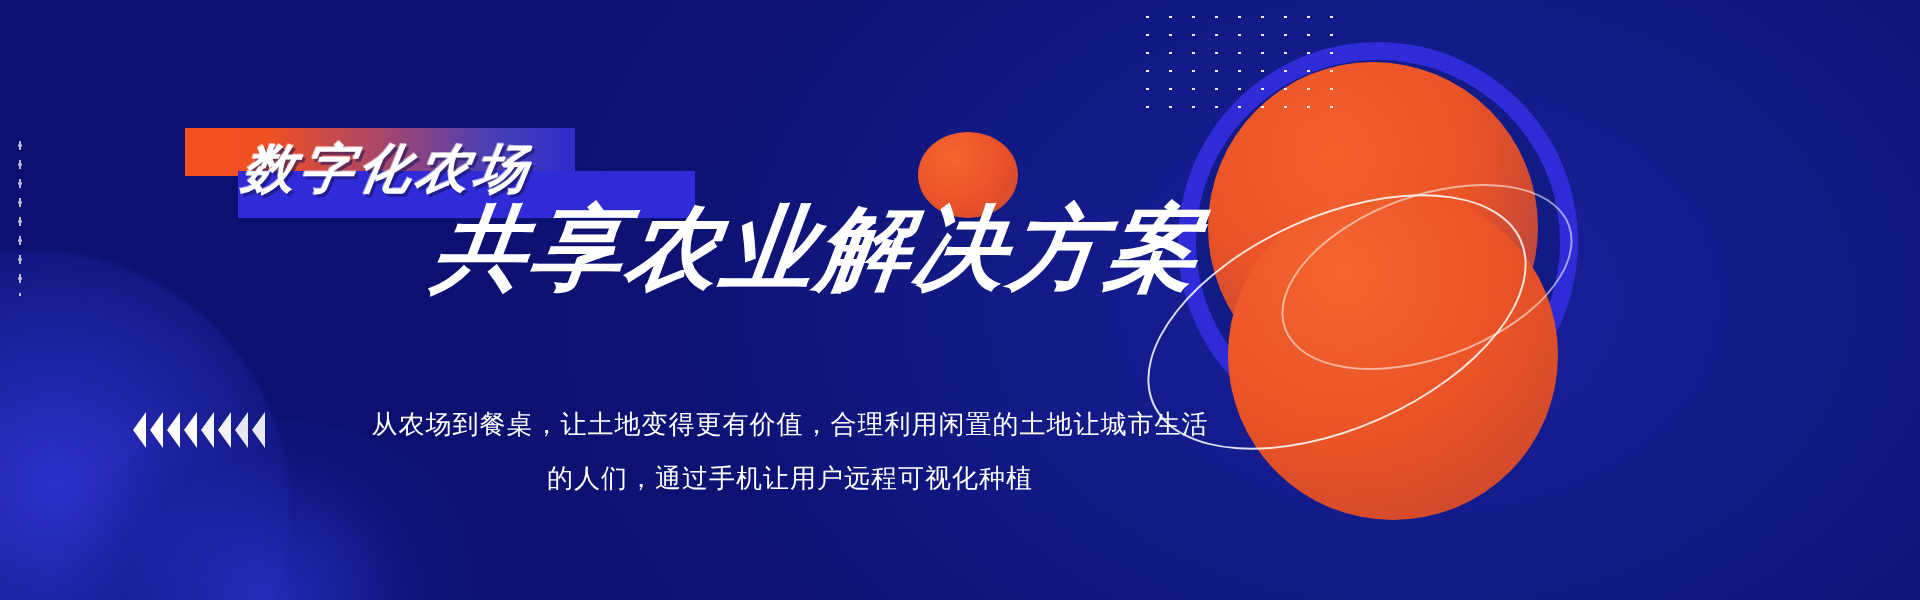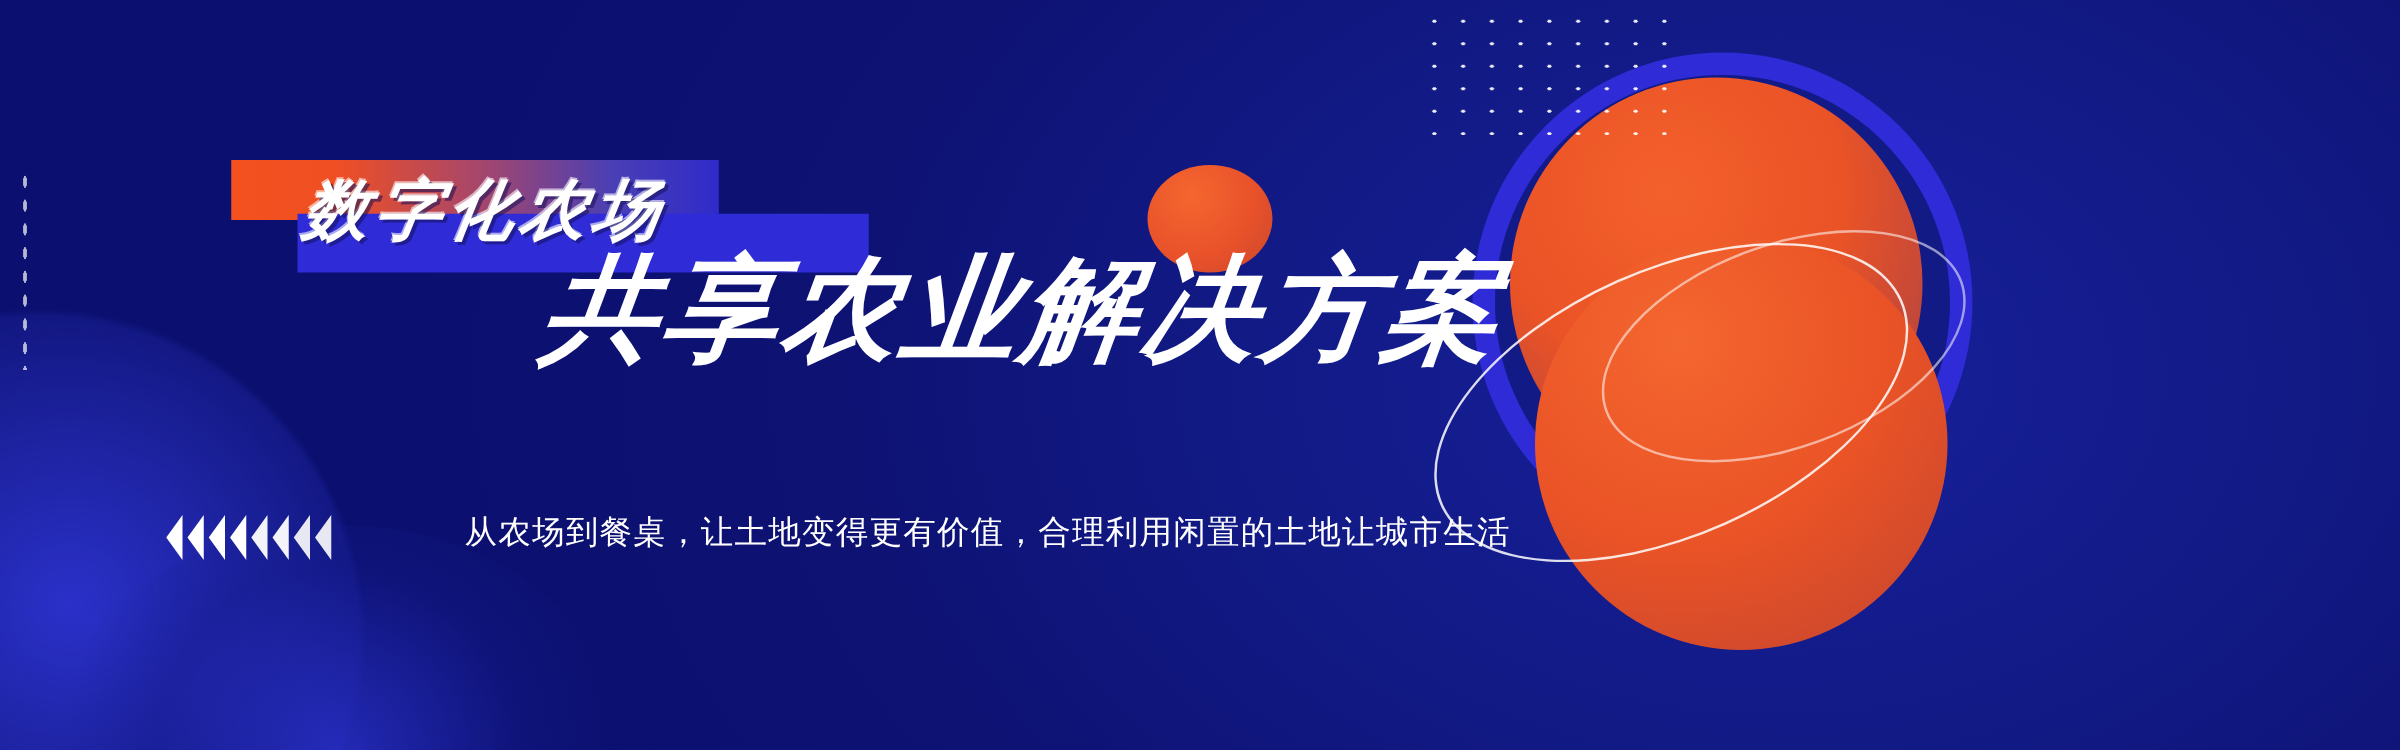--- a/index.html
+++ b/index.html
@@ -218,21 +218,21 @@
     left: 340px;
     top: 398px;
     width: 900px;
     text-align: center;
     color: #ffffff;
     font-size: 26px;
     line-height: 54px;
     letter-spacing: 1px;
     font-weight: 400;
   }
-  .subtitle div { white-space: nowrap; }
+  .subtitle div { white-space: nowrap; font-family: Liberation Serif, serif; }
 </style>
 </head>
 <body>
 
 <div id="banner">
 
   <div class="bg-base"></div>
   <div class="bg-glow-left"></div>
   <div class="bg-glow-bottom"></div>
 
@@ -260,15 +260,16 @@
   <div class="badge">
     <div class="badge-bar-top"></div>
     <div class="badge-bar-bottom"></div>
     <div class="badge-text">数字化农场</div>
   </div>
 
   <div class="headline">共享农业解决方案</div>
 
   <div class="subtitle">
     <div>从农场到餐桌，让土地变得更有价值，合理利用闲置的土地让城市生活</div>
+    <div>的人们，通过手机让用户远程可视化种植</div>
   </div>
 
 </div>
 
 </body></html>

